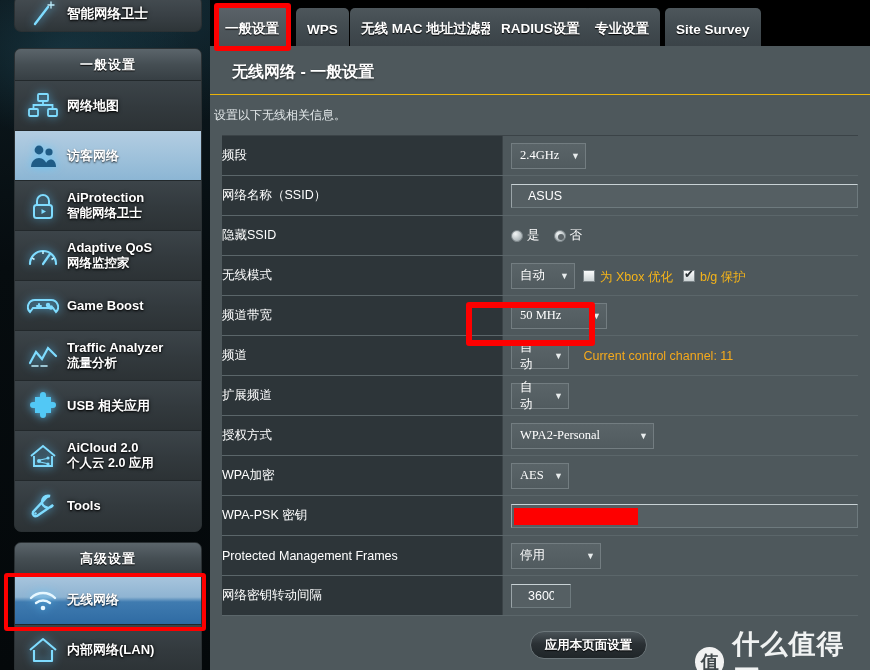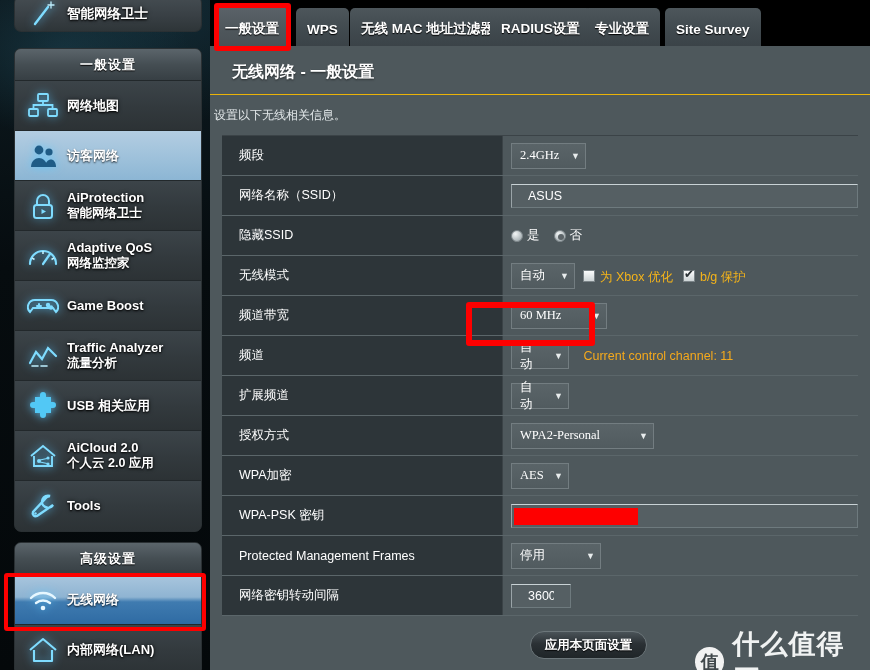--- a/index.html
+++ b/index.html
@@ -130,21 +130,21 @@
   }
   #panel-desc {
     height: 40px; line-height: 40px; padding-left: 4px;
     color: #e3e8ea; font-size: 12px;
   }
 
   table#form { width: 636px; margin-left: 12px; border-collapse: collapse; }
   table#form tr { height: 40px; }
   table#form td { border-top: 1px solid #3b4347; border-bottom: 1px solid #5b666a; vertical-align: middle; }
   td.lab {
-    width: 312px; padding-left: 17px;
+    width: 312px; 
     background: #2d3539;
     color: #ffffff; font-size: 12.5px;
     border-right: 1px solid #3b4347;
   }
   td.val { padding-left: 8px; background: #4e585c; position: relative; }
 
   
   .sel-box {
     display: inline-flex; align-items: center; justify-content: space-between;
     height: 26px; padding: 0 5px 0 8px;
@@ -537,21 +537,21 @@
               <span class="cbx on"></span>
               <span class="cb-label">b/g 保护</span>
             </span>
           </td>
         </tr>
 
         <tr>
           <td class="lab">频道带宽</td>
           <td class="val">
             <span class="sel-box sel-w96">
-              <span>60 MHz</span>
+              <span>50 MHz</span>
               <span class="caret">▼</span>
             </span>
           </td>
         </tr>
 
         <tr>
           <td class="lab">频道</td>
           <td class="val">
             <span class="sel-box sel-w58 sel-cn">
               <span>自动</span>

